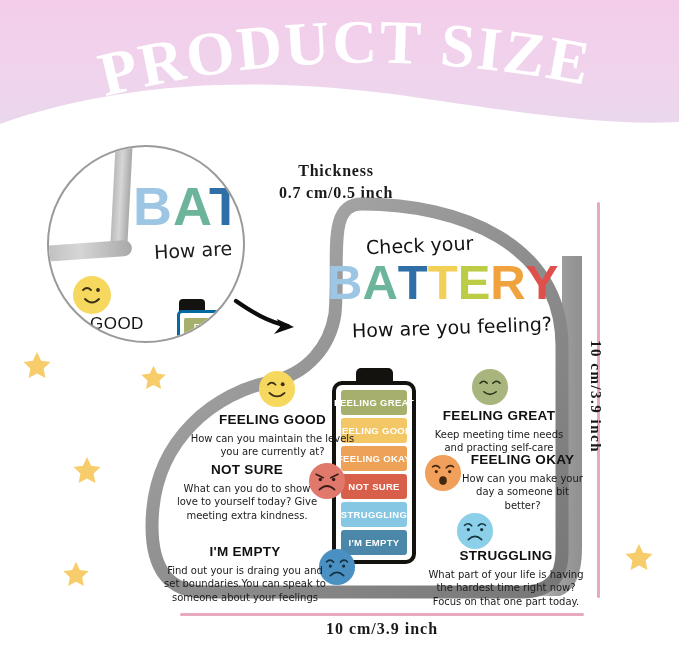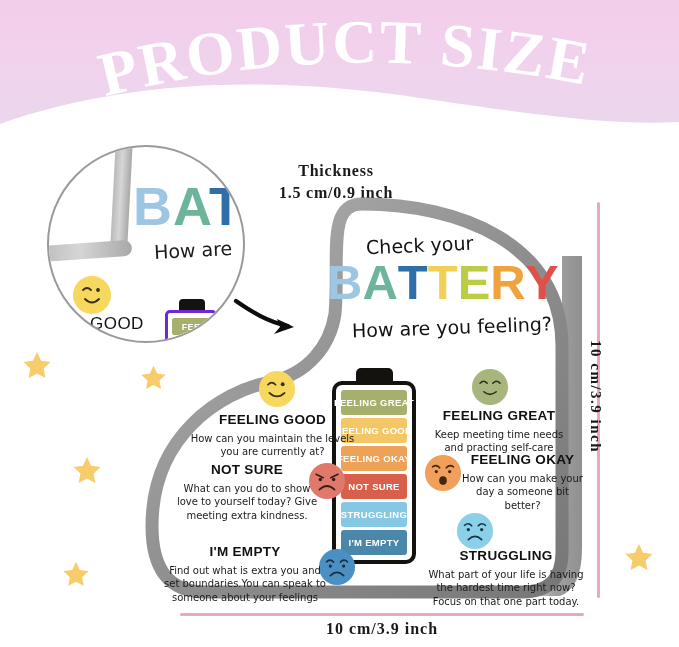--- a/index.html
+++ b/index.html
@@ -65,22 +65,22 @@
     font-size:17px;color:#141414;letter-spacing:.5px;white-space:nowrap;
   }
   #mag-batt{
     position:absolute;left:116px;top:152px;width:52px;height:46px;
   }
   #mag-batt-cap{
     position:absolute;left:14px;top:0;width:26px;height:13px;
     background:#15130f;border-radius:4px 4px 0 0;
   }
   #mag-batt-body{
-    position:absolute;left:0;top:11px;width:52px;height:36px;
-    background:#fff;border:3px solid #6d28d9;border-radius:5px;
+    position:absolute;left:12px;top:11px;width:52px;height:36px;
+    background:#fff;border:3px solid #0369a1;border-radius:5px;
     box-sizing:border-box;overflow:hidden;
   }
   #mag-batt-bar{
     position:absolute;left:4px;top:5px;width:44px;height:17px;
     background:#a6b06c;border-radius:2px;
     color:#fff;font-size:9px;font-weight:bold;
     display:flex;align-items:center;justify-content:center;
     letter-spacing:.4px;
   }
   
@@ -256,21 +256,21 @@
       <div id="mag-batt-cap"></div>
       <div id="mag-batt-body">
         <div id="mag-batt-bar">FEEL</div>
       </div>
     </div>
   </div>
 </div>
 
 <div id="thickness">
   <div>Thickness</div>
-  <div>1.5 cm/0.9 inch</div>
+  <div>0.7 cm/0.5 inch</div>
 </div>
 
 <div id="arrow">
   <svg width="70" height="42" viewBox="0 0 70 42">
     <path d="M4 5 C 20 16, 36 26, 56 30" stroke="#0d0d0d" stroke-width="4.2" fill="none" stroke-linecap="round"></path>
     <polygon points="62,31 45,23 48,31 42,38" fill="#0d0d0d"></polygon>
   </svg>
 </div>
 
 <div id="board-wrap">
@@ -358,21 +358,21 @@
         <circle cx="20" cy="20" r="19" fill="#4a90c2"></circle>
         <path d="M9 14.5 q4 -3.5 7.5 0.5" stroke="#16303f" stroke-width="1.7" fill="none" stroke-linecap="round"></path>
         <path d="M31 14.5 q-4 -3.5 -7.5 0.5" stroke="#16303f" stroke-width="1.7" fill="none" stroke-linecap="round"></path>
         <circle cx="13" cy="19" r="1.7" fill="#16303f"></circle>
         <circle cx="27" cy="19" r="1.7" fill="#16303f"></circle>
         <path d="M13 29 q7 -6.5 14 0" stroke="#16303f" stroke-width="1.8" fill="none" stroke-linecap="round"></path>
       </svg>
     </div>
     <div class="info" style="left:30px;top:348px;width:170px;">
       <div class="info-title">I'M EMPTY</div>
-      <div class="info-body">Find out what is extra you and set boundaries.You can speak to someone about your feelings</div>
+      <div class="info-body">Find out your is draing you and set boundaries.You can speak to someone about your feelings</div>
     </div>
 
     <div class="face" style="left:341px;top:172px;">
       <svg width="38" height="38" viewBox="0 0 40 40">
         <circle cx="20" cy="20" r="19" fill="#a8b67e"></circle>
         <path d="M9.5 16 q4 -4 7.5 0" stroke="#2c331c" stroke-width="1.7" fill="none" stroke-linecap="round"></path>
         <path d="M23 16 q4 -4 7.5 0" stroke="#2c331c" stroke-width="1.7" fill="none" stroke-linecap="round"></path>
         <path d="M13.5 25 q6.5 5.5 13 0" stroke="#2c331c" stroke-width="1.7" fill="none" stroke-linecap="round"></path>
       </svg>
     </div>

